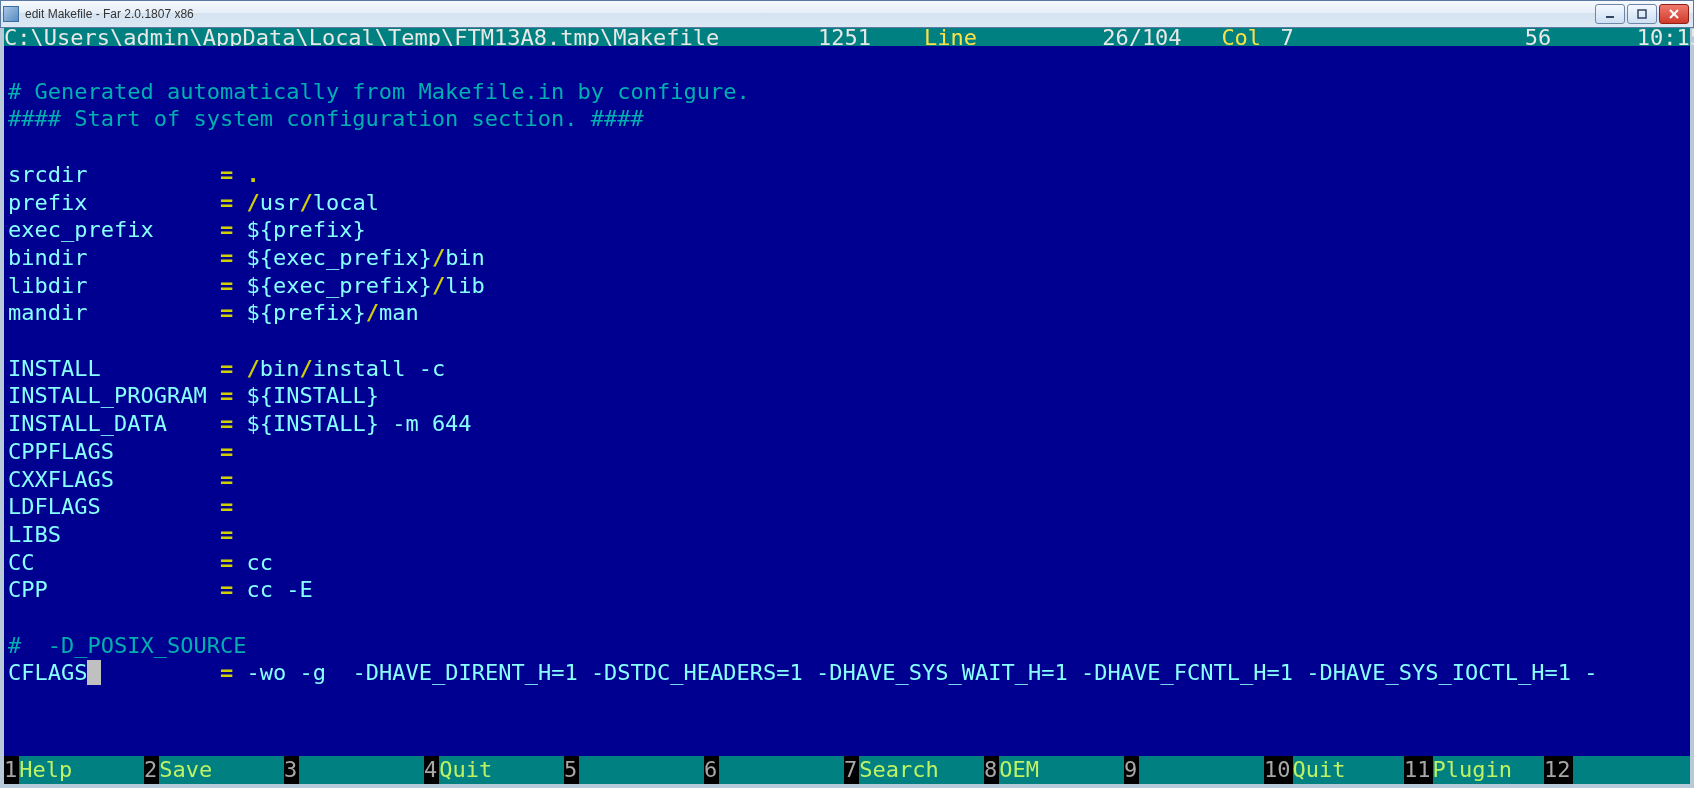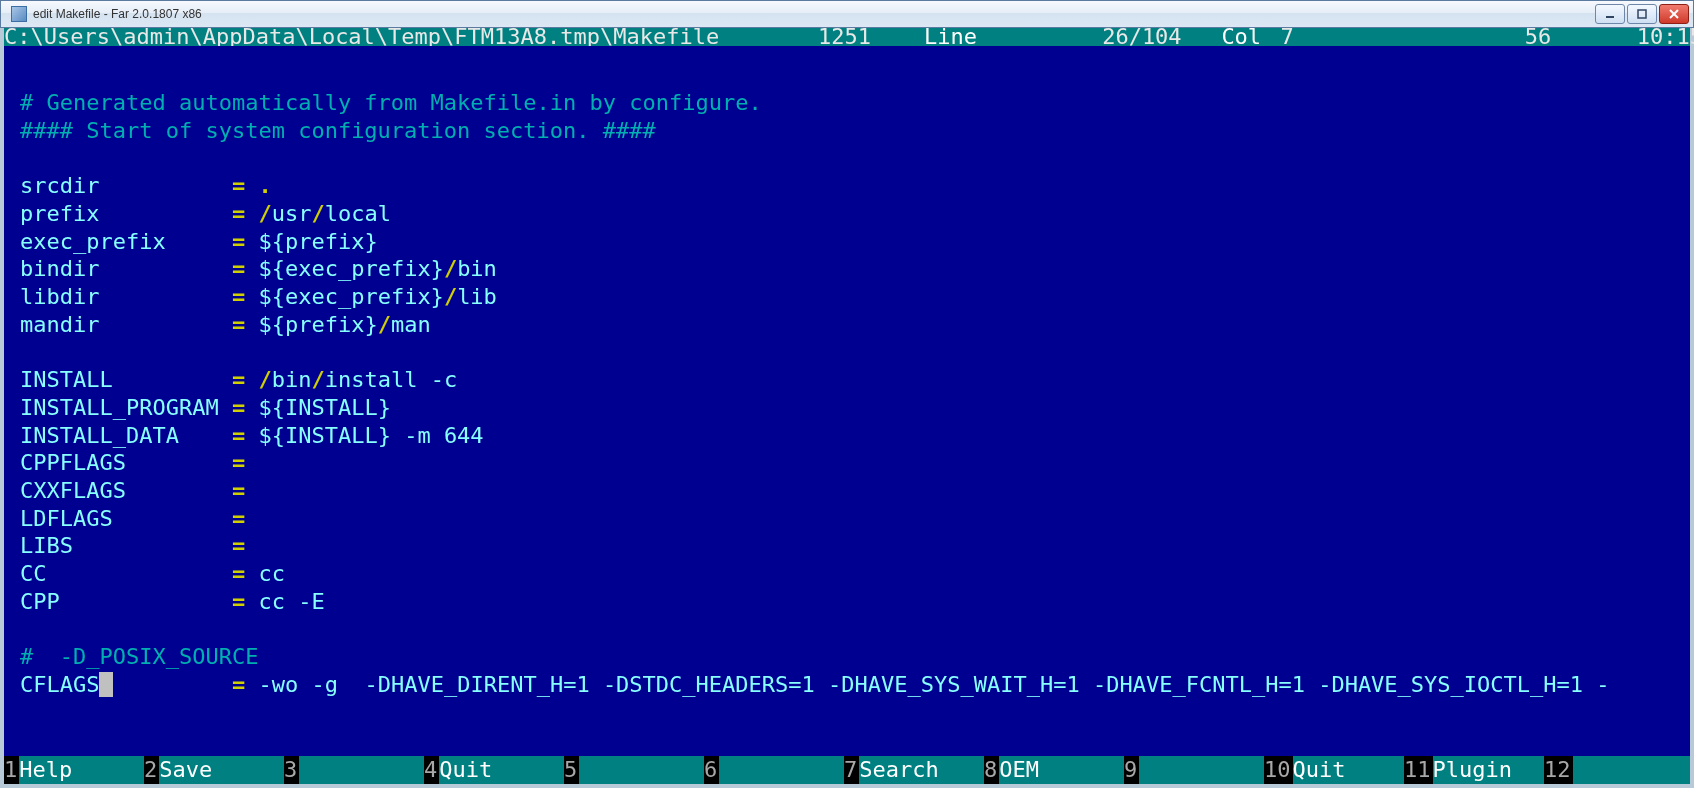--- a/index.html
+++ b/index.html
@@ -5,21 +5,21 @@
   * { margin: 0; padding: 0; box-sizing: border-box; }
   html, body { width: 1694px; height: 788px; overflow: hidden; font-family: Consolas, 'Courier New', monospace; }
   body { background: #b8cad8; display: flex; flex-direction: column; }
 
   
   .titlebar {
     height: 28px;
     background: linear-gradient(to bottom, #f6f9fd 0%, #e6eef7 45%, #d5e2f0 46%, #dce8f4 100%);
     border: 1px solid #5a7aa0;
     display: flex; align-items: center;
-    padding-left: 10px;
+    padding-left: 2px;
     font-family: "Segoe UI", Tahoma, sans-serif;
     font-size: 12px;
     color: #333;
   }
   .titlebar .app-icon {
     width: 16px; height: 16px; margin-right: 6px;
     background: linear-gradient(135deg,#a8c6e6,#5a8bc2);
     border: 1px solid #3b6ea5;
   }
   .titlebar .title-text { flex: 0 0 auto; }
@@ -47,21 +47,21 @@
   .editor {
     flex:1 1 auto;
     background:#000090;
     font-family: Consolas, 'Lucida Console', monospace;
     font-size: 22px;
     line-height: 27.7px;
     white-space: pre;
     overflow:hidden;
     position:relative;
   }
-  pre.code { margin:16px; padding:0; }
+  pre.code { margin:4px; padding:0; }
 
   
   .c-teal   { color:#00b0b0; }
   .c-yellow { color:#d0d000; }
   .c-bold   { font-weight:bold; }
   .c-cyan   { color:#88ffff; }
   .cursor   { background:#c0c0c0; color:#000090; }
 
   
   .statusbar {
@@ -69,37 +69,37 @@
     color:#b8b8b8;
     display:flex;
     align-items:center;
     height:18px;
     font-family: Consolas, monospace;
     font-size:22px;
     padding:0;
     white-space:pre;
   }
   .statusbar .path { color:#e8e8e8; flex:0 0 auto; padding-left:0;}
-  .statusbar .sb-label { color:#ffffff; }
+  .statusbar .sb-label { color:#fde047; }
   .statusbar .sb-val { color:#e8e8e8;margin-left:6px; }
 
   
   .keybar {
     height:27.7px;
     background:#008080;
     display:flex;
     font-family: Consolas, monospace;
     font-size:22px;
     line-height:27.7px;
     color:#000;
     white-space:pre;
   }
   .keybar .slot { display:flex; }
   .keybar .num { background:#000; color:#a8a8a8; padding:0 2px 0 0;}
-  .keybar .lbl { background:#008080; color:#ffffff; }
+  .keybar .lbl { background:#008080; color:#bef264; }
 </style>
 </head>
 <body>
 
 <div class="titlebar">
   <div class="app-icon"></div>
   <span class="title-text">edit Makefile - Far 2.0.1807 x86</span>
   <div class="spacer"></div>
   <div class="win-btn">
     <svg width="10" height="10">

